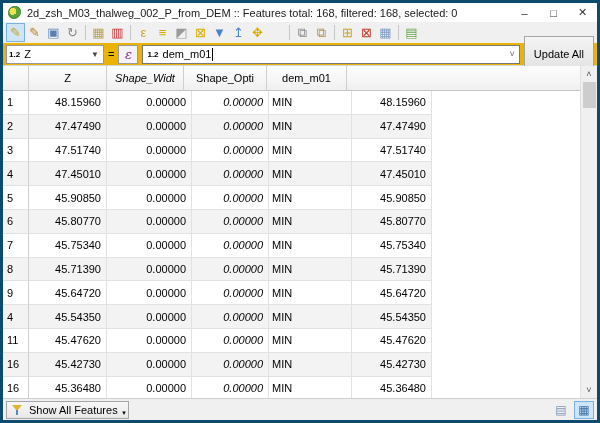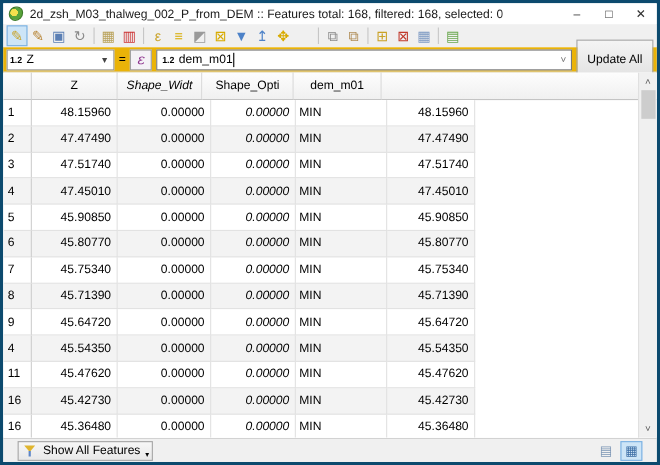--- a/index.html
+++ b/index.html
@@ -48,21 +48,21 @@
   .td.num { justify-content:flex-end; padding-right:5px; }
   .td.text { justify-content:flex-start; padding-left:3px; }
 
   
   .vscroll { position:absolute; top:0; right:0; bottom:0; width:17px; background:#f0f0f0; border-left:1px solid #e0e0e0; display:flex; flex-direction:column; align-items:center; }
   .sb-btn { width:17px; height:16px; display:flex; align-items:center; justify-content:center; font-size:9px; color:#555; flex:0 0 auto; }
   .sb-thumb { width:13px; height:26px; background:#cdcdcd; flex:0 0 auto; }
   .sb-track { flex:1; }
 
   
-  .statusbar { height:22px; flex:0 0 auto; background:#f0f0f0; border-top:1px solid #cfcfcf; display:flex; align-items:center; padding:0 13px; }
+  .statusbar { height:22px; flex:0 0 auto; background:#f0f0f0; border-top:1px solid #cfcfcf; display:flex; align-items:center; padding:0 3px; }
   .saf-btn { height:18px; display:flex; align-items:center; gap:5px; background:linear-gradient(#f7f7f7,#e8e8e8); border:1px solid #a5a5a5; padding:0 10px 0 4px; font-size:11px; position:relative; }
   .saf-caret { position:absolute; right:2px; bottom:1px; font-size:7px; color:#000; }
   .funnel-icon { position:relative; width:13px; height:13px; flex:0 0 auto; }
   .funnel-icon::before { content:""; position:absolute; left:1px; top:2px; border-left:5px solid transparent; border-right:5px solid transparent; border-top:6px solid #e0b52e; }
   .funnel-icon::after { content:""; position:absolute; left:5px; top:7px; width:2px; height:5px; background:#5c85c7; }
   .view-toggles { margin-left:auto; display:flex; gap:3px; }
   .vt-btn { width:20px; height:18px; display:flex; align-items:center; justify-content:center; font-size:12px; border:1px solid transparent; color:#7d96b5; }
   .vt-btn.active { background:#cde5f7; border-color:#7ab0e0; color:#3c6ea5; }
 </style>
 </head>

